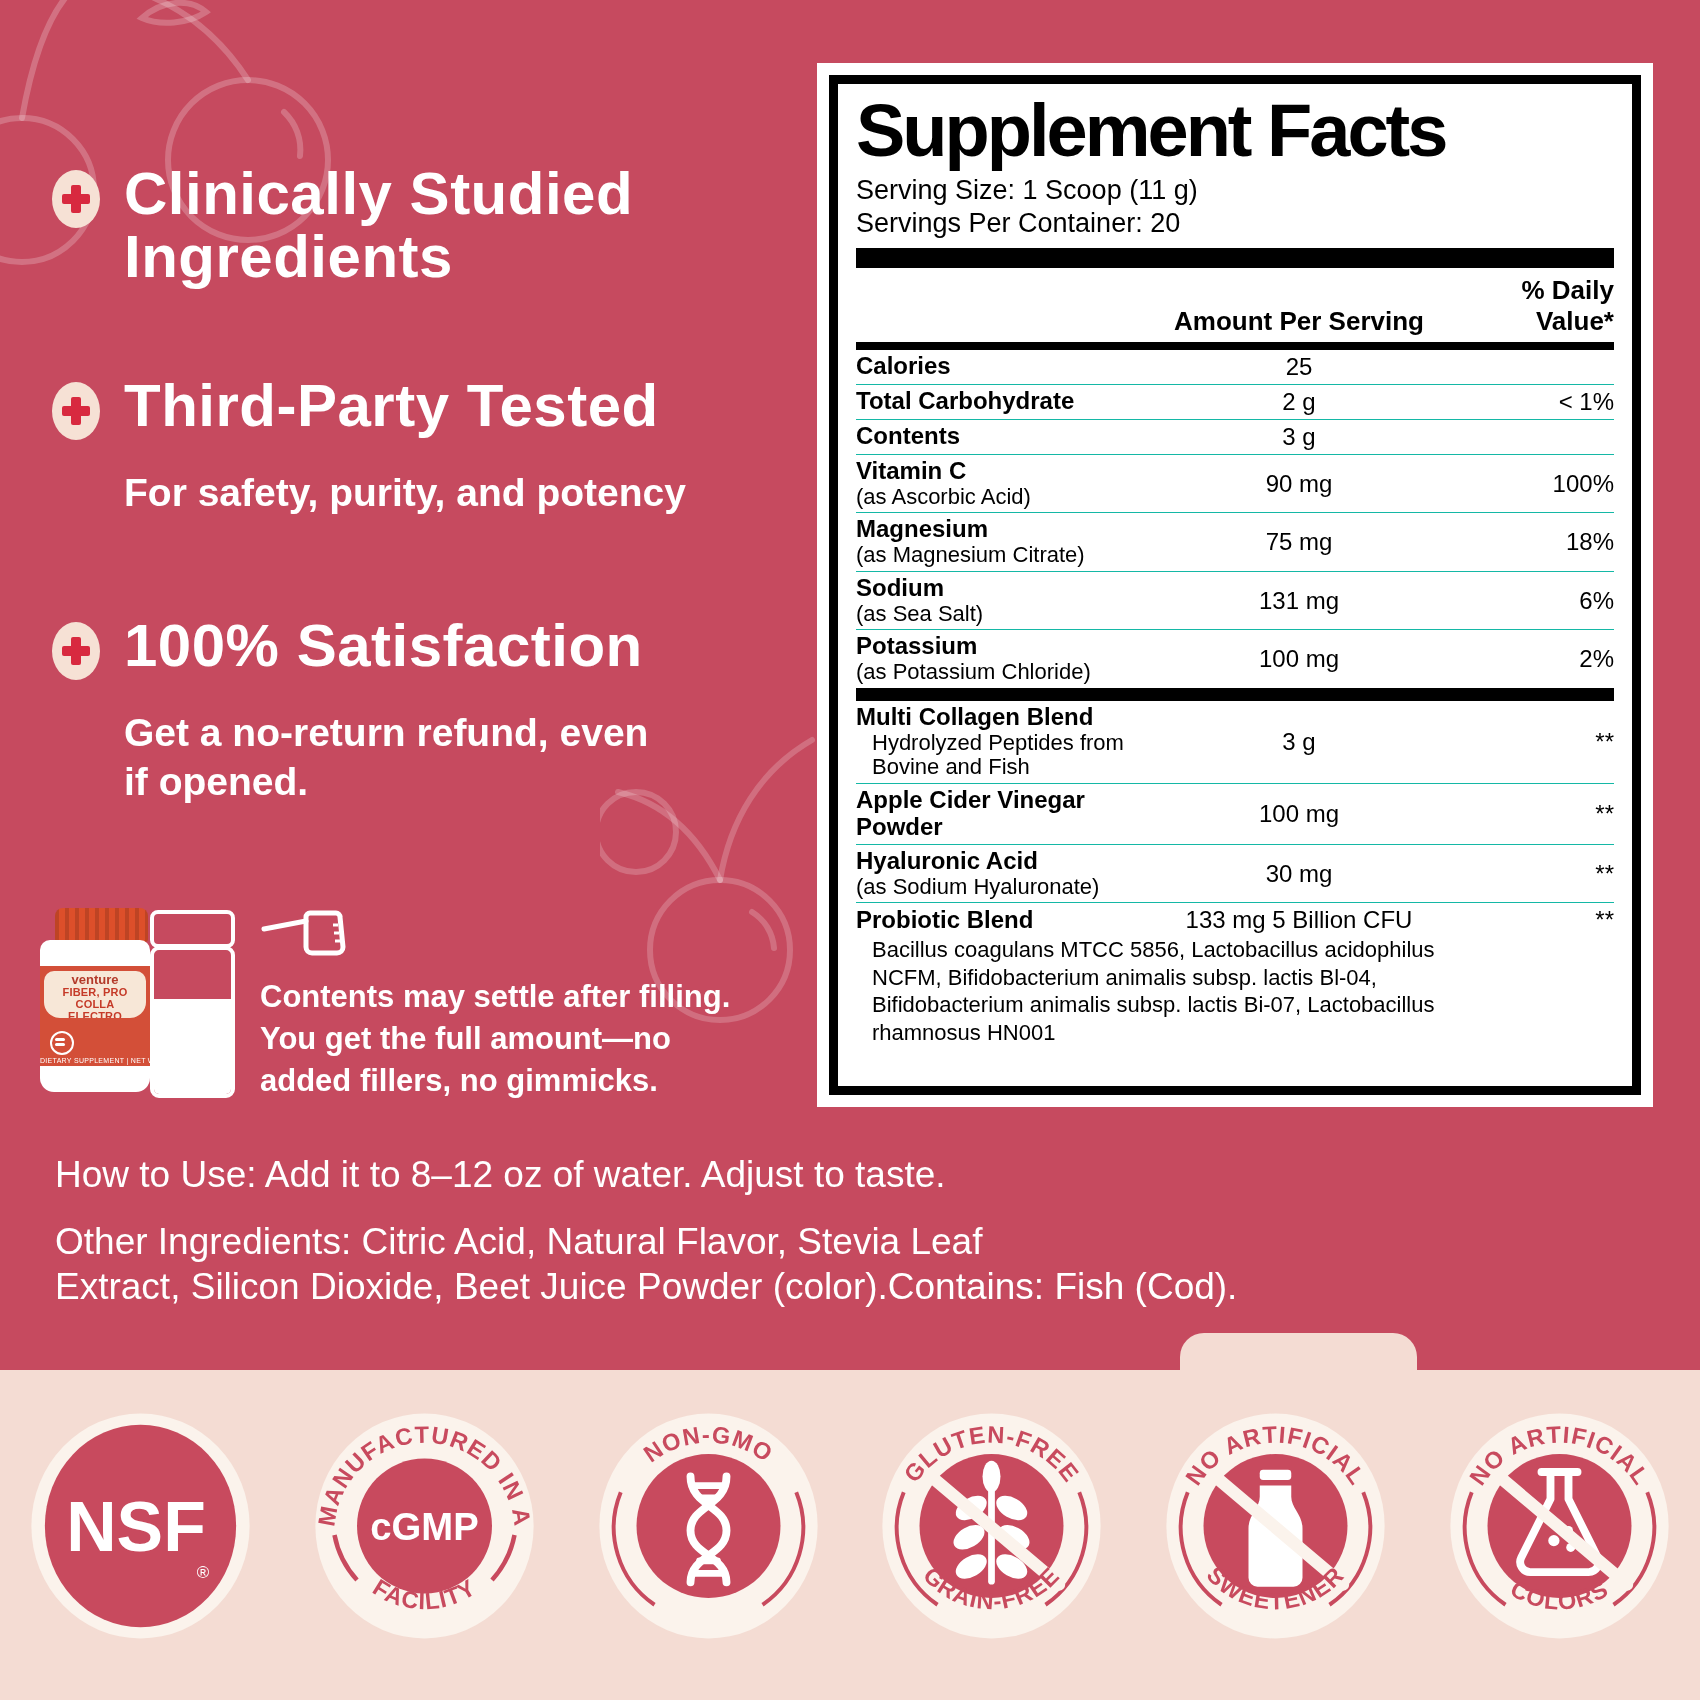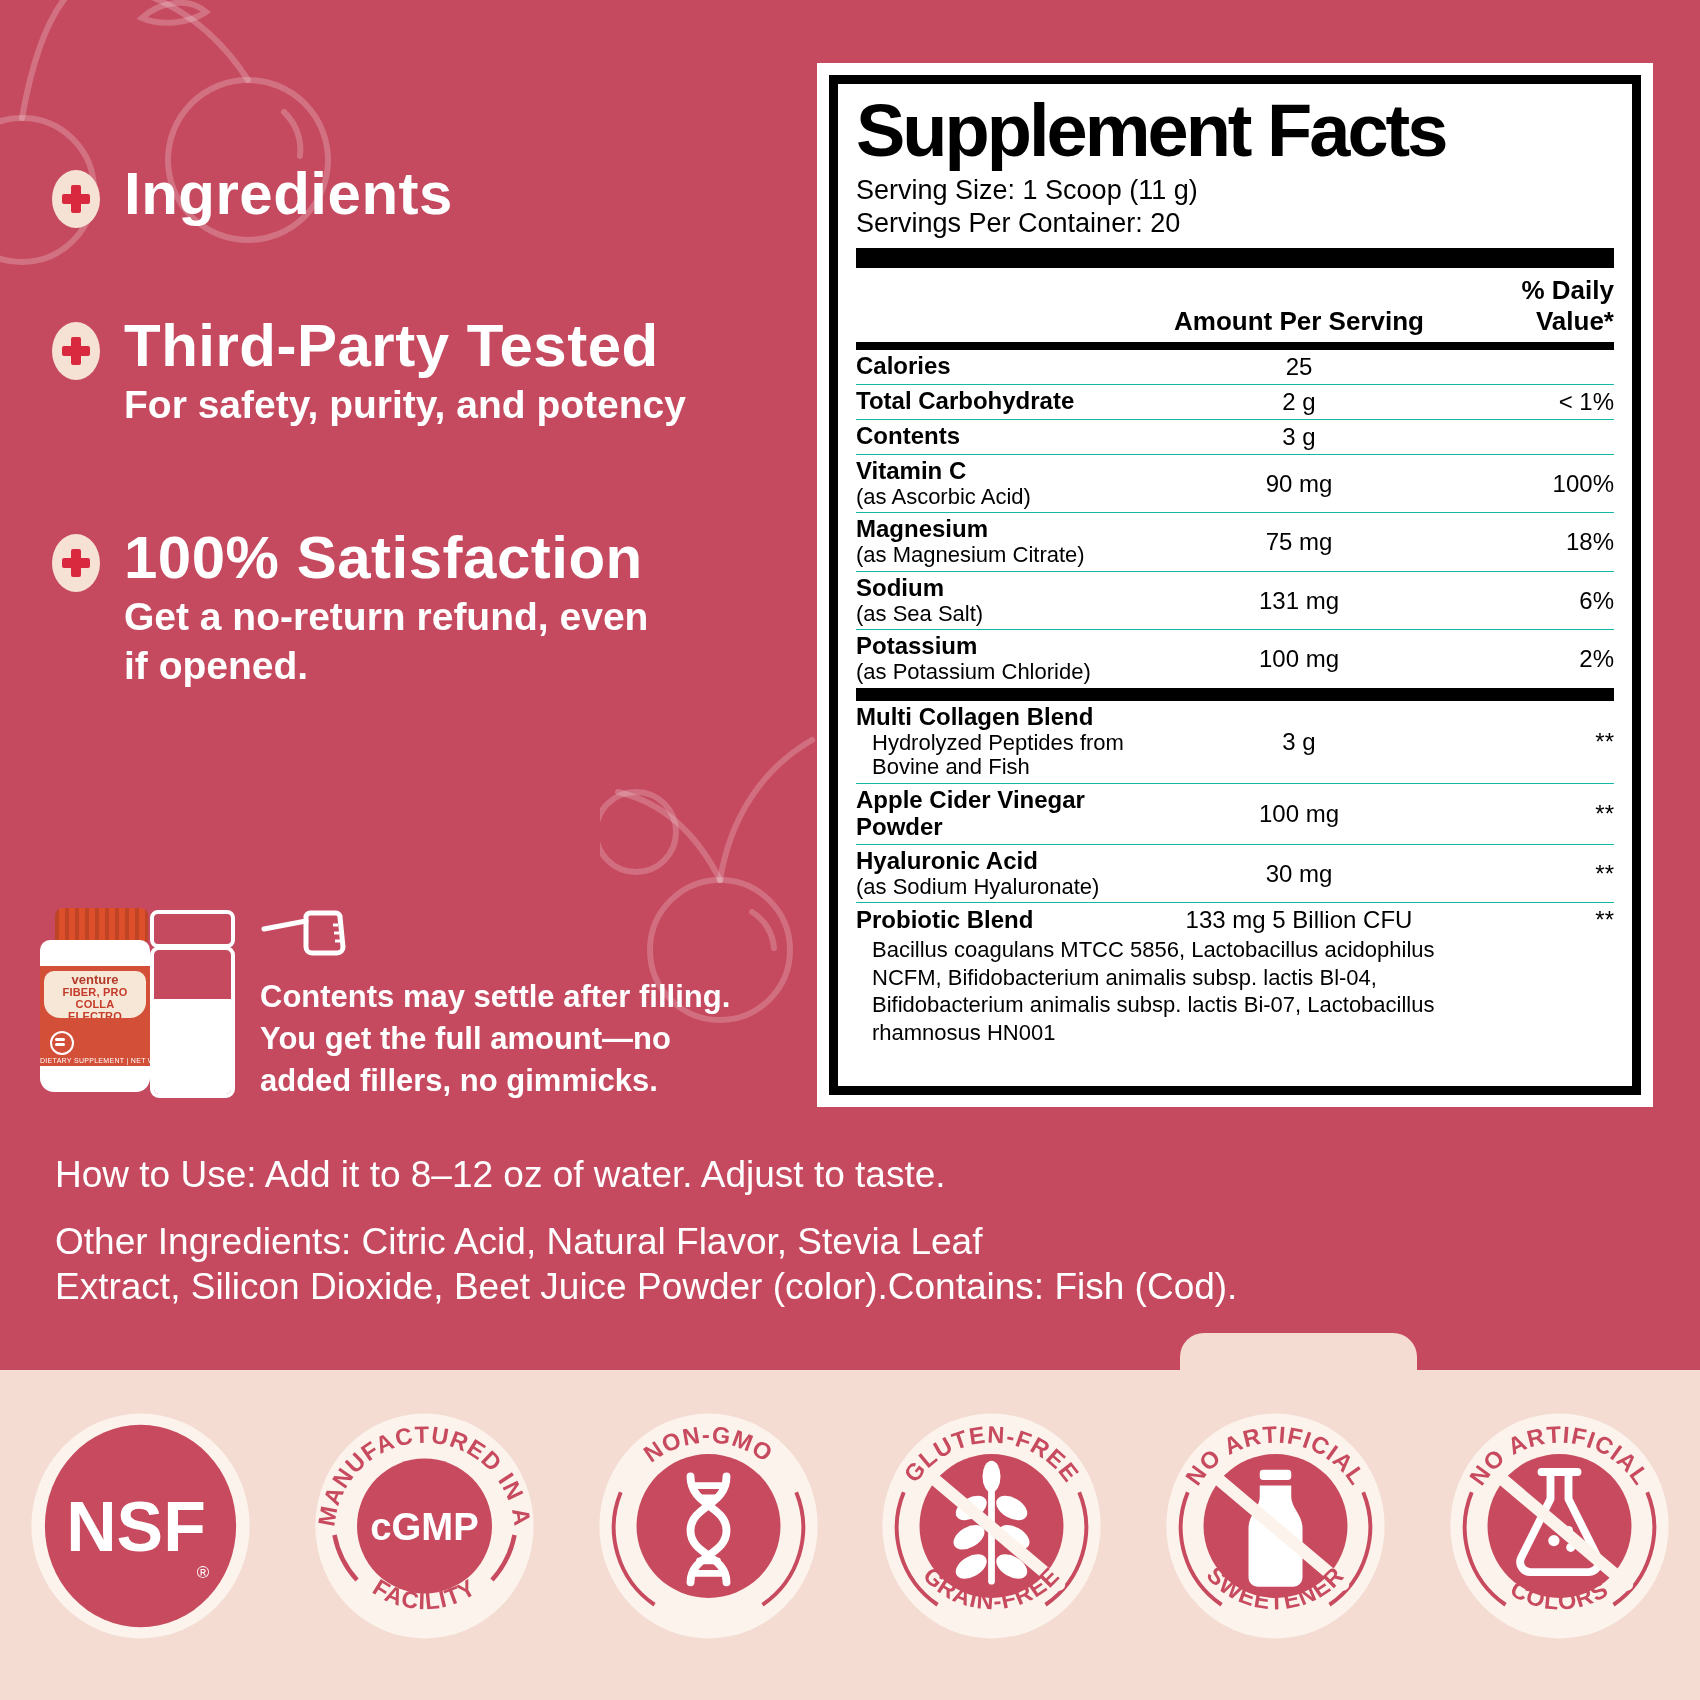--- a/index.html
+++ b/index.html
@@ -14,21 +14,21 @@
   #left-bullets{position:absolute;left:52px;top:162px;width:730px;}
   .bullet{display:flex;gap:24px;}
   .bullet:nth-child(1){margin-bottom:86px;}
   .bullet:nth-child(2){margin-bottom:96px;}
   .bullet-icon{width:48px;height:58px;background:#f6e1d5;border-radius:50%;position:relative;flex:none;margin-top:8px;}
   .plus{position:absolute;inset:0;}
   .plus::before,.plus::after{content:"";position:absolute;left:50%;top:50%;width:28px;height:10px;
     background:#d8293f;border-radius:2px;transform:translate(-50%,-50%);}
   .plus::after{transform:translate(-50%,-50%) rotate(90deg);}
   .bullet-title{font-size:60px;font-weight:bold;color:#fff;line-height:1.05;letter-spacing:.5px;}
-  .bullet-sub{font-size:39px;font-weight:bold;color:#fff;line-height:1.25;margin-top:4px;}
+  .bullet-sub{font-size:39px;font-weight:bold;color:#fff;line-height:1.25;margin-top:32px;}
   
   #product{position:absolute;left:28px;top:908px;width:240px;height:186px;}
   .cap{position:absolute;left:27px;top:0;width:93px;height:34px;background:#dd4f2a;border-radius:8px 8px 3px 3px;
      background-image:repeating-linear-gradient(90deg, rgba(0,0,0,.14) 0 4px, transparent 4px 10px);}
   .jar{position:absolute;left:12px;top:32px;width:110px;height:152px;background:#fff;border-radius:10px 10px 14px 14px;overflow:hidden;}
   .jar-label{position:absolute;left:0;top:26px;width:100%;height:100px;background:#d34f38;}
   .cream-panel{position:absolute;left:4px;top:5px;right:4px;height:47px;background:#f7e7d7;
      border-radius:10px 10px 16px 16px;overflow:hidden;text-align:center;}
   .brand{font-size:13px;font-weight:bold;color:#b33a2a;line-height:1.1;margin-top:2px;}
   .label-line{font-size:11px;font-weight:bold;color:#c53a28;line-height:1.08;letter-spacing:.2px;}
@@ -96,20 +96,21 @@
   </g>
 </svg>
 
 <div id="left-bullets">
     <div class="bullet">
       <div class="bullet-icon">
         <span class="plus"></span>
       </div>
       <div>
         <div class="bullet-title">
+          <div>Clinically Studied</div>
           <div>Ingredients</div>
         </div>
       </div>
     </div>
     <div class="bullet">
       <div class="bullet-icon">
         <span class="plus"></span>
       </div>
       <div>
         <div class="bullet-title">

